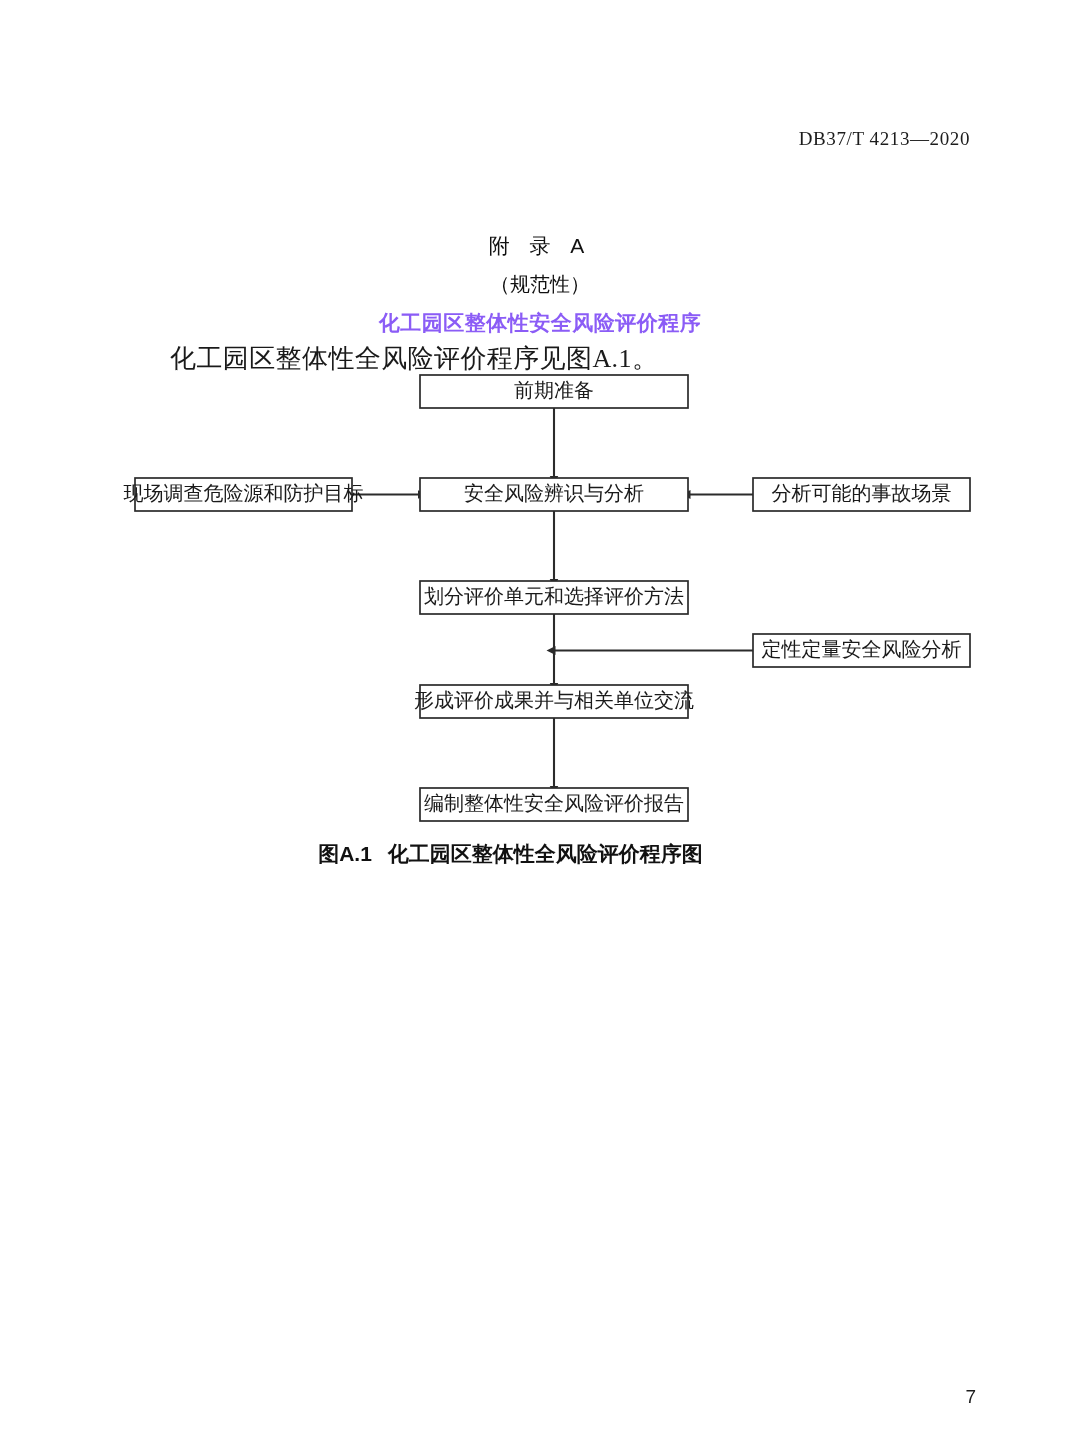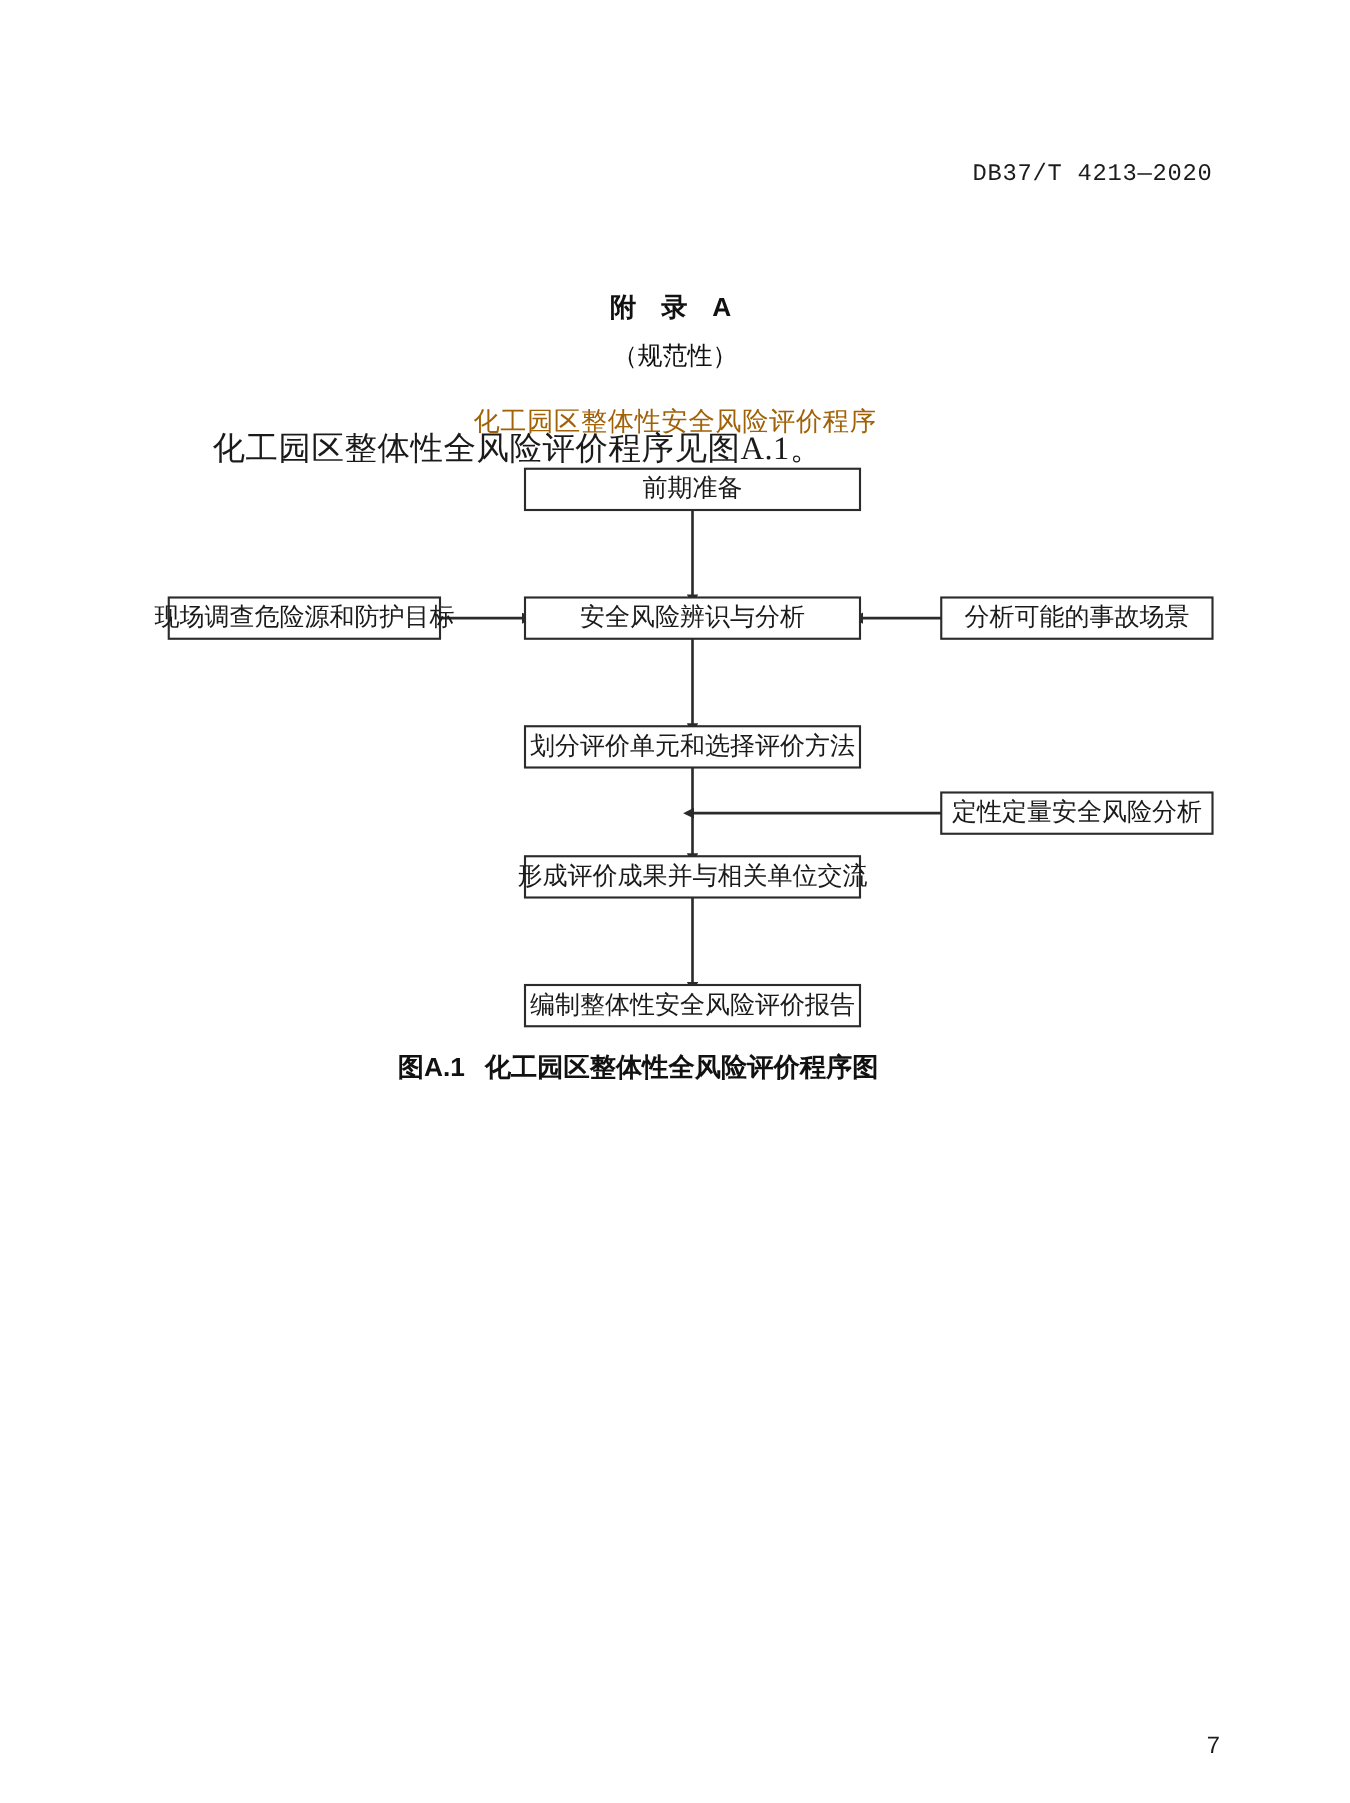--- a/index.html
+++ b/index.html
@@ -19,55 +19,55 @@
     position: absolute;
     inset: 0;
     width: 1080px;
     height: 1442px;
   }
   
   .doc-header {
     position: absolute;
     top: 128px;
     right: 110px;
-    font-family: Liberation Mono, monospace;
+    font-family: Liberation Serif, serif;
     font-size: 19px;
     letter-spacing: 0.6px;
     color: #1c1c1c;
     white-space: nowrap;
   }
   
   .annex-block {
     position: absolute;
     top: 232px;
     left: 0;
     width: 1080px;
     text-align: center;
   }
   .annex-label {
     font-family: "Liberation Sans", "DejaVu Sans", sans-serif;
-    font-weight: bold;
+    font-weight: normal;
     font-size: 21px;
     letter-spacing: 7px;
     color: #111;
   }
   .annex-kind {
     margin-top: 11px;
     font-family: "Liberation Sans", "DejaVu Sans", sans-serif;
     font-weight: normal;
     font-size: 20px;
     color: #111;
   }
   .annex-title {
-    margin-top: 25px;
-    font-family: "Liberation Sans", "DejaVu Sans", sans-serif;
-    font-weight: normal;
+    margin-top: 11px;
+    font-family: "Liberation Sans", "DejaVu Sans", sans-serif;
+    font-weight: bold;
     font-size: 21px;
     letter-spacing: 0.5px;
-    color: #a16207;
+    color: #8b5cf6;
   }
   
   .intro {
     position: absolute;
     top: 341px;
     left: 170px;
     font-size: 26px;
     letter-spacing: 0.4px;
     color: #1a1a1a;
     white-space: nowrap;

